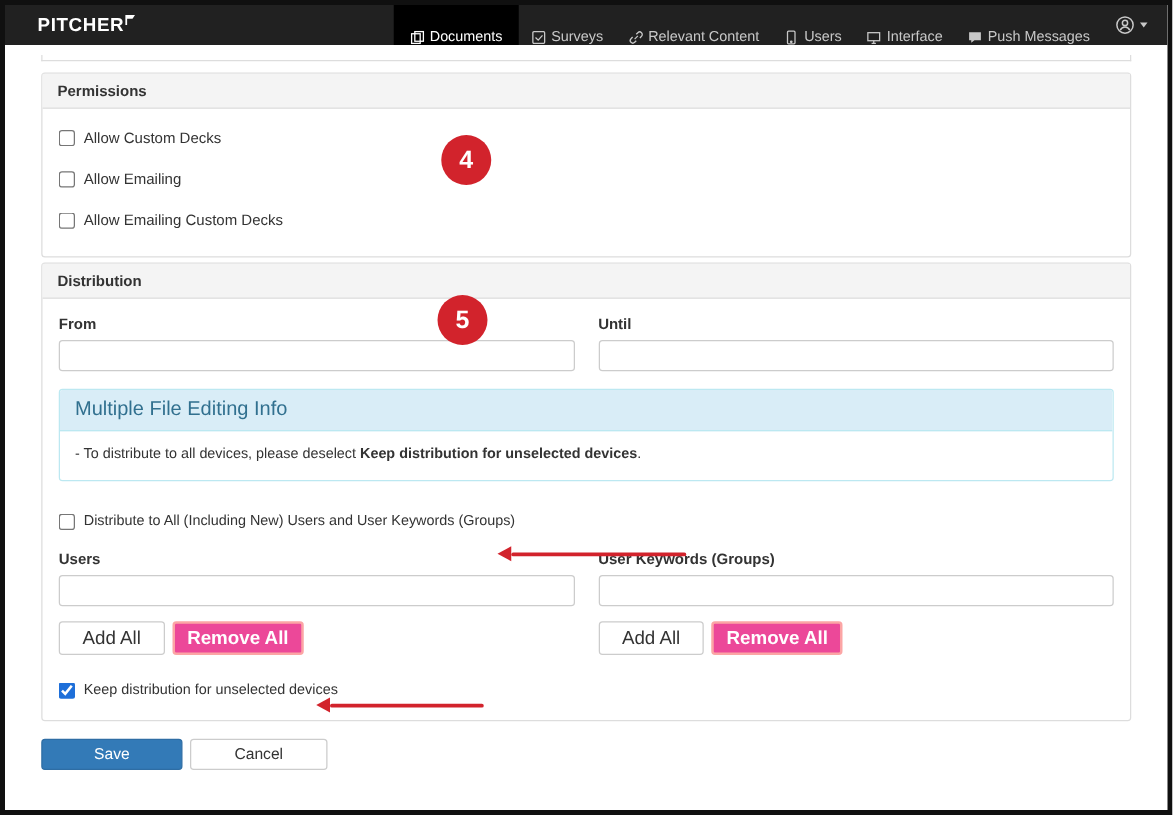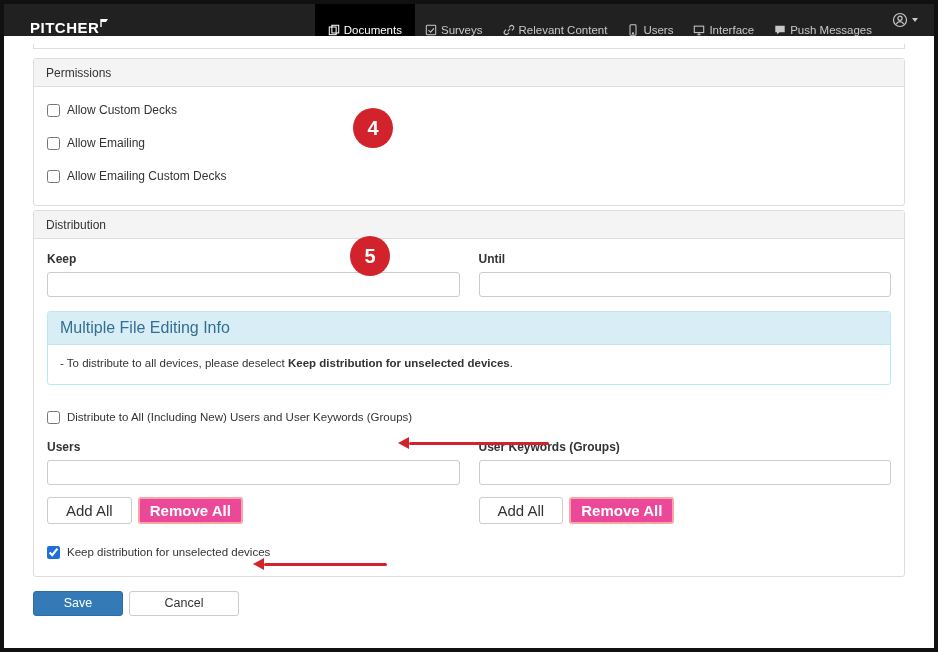--- a/index.html
+++ b/index.html
@@ -1,37 +1,37 @@
 <!DOCTYPE html>
 <html><head>
 <meta charset="utf-8">
 <style>
   * { margin:0; padding:0; box-sizing:border-box; }
   body { font-family:"Liberation Sans", sans-serif; background:#fff; }
   .frame { width:938px; height:652px; border:4px solid #101010; background:#fff; position:relative; overflow:hidden; }
 
   
   .navbar { height:32px; background:#212121; display:flex; align-items:stretch; color:#c8c8c8; }
-  .brand { display:flex; align-items:flex-end; padding-left:26px; color:#fff; font-weight:bold; font-size:15px; letter-spacing:.5px; }
+  .brand { display:flex; align-items:center; padding-left:26px; color:#fff; font-weight:bold; font-size:15px; letter-spacing:.5px; }
   .brand svg { margin-left:1px; margin-bottom:9px; }
   .nav-items { display:flex; margin-left:auto; align-items:stretch; }
   .nav-item { display:flex; align-items:flex-end; gap:4px; padding:0 10px; font-size:11.5px; cursor:pointer; white-space:nowrap; }
   .nav-item.active { background:#000; color:#fff; padding:0 13px; }
   .nav-item svg { stroke:currentColor; fill:none; stroke-width:1.2; }
   .nav-item svg.filled { fill:currentColor; stroke:none; }
   .account { display:flex; align-items:center; gap:4px; padding:0 16px 0 10px; cursor:pointer; }
   .account svg { stroke:currentColor; fill:none; stroke-width:1.2; }
   .caret { width:0; height:0; border-left:3.5px solid transparent; border-right:3.5px solid transparent; border-top:4px solid #c8c8c8; }
 
   
   .content { padding:0 29px; }
   .cutoff { margin-top:8px; height:5px; border-left:1px solid #ddd; border-right:1px solid #ddd; border-bottom:1px solid #ddd; }
 
   .panel { border:1px solid #ddd; border-radius:3px; background:#fff; }
-  .panel-head { background:#f4f4f4; border-bottom:1px solid #ddd; padding:7px 12px; font-size:12px; color:#333; height:28px; }
+  .panel-head { background:#f4f4f4; border-bottom:1px solid #ddd; padding:7px 12px; font-size:12px; color:#333; height:28px;font-weight:bold; }
   .panel-perms { margin-top:9px; }
   .panel-perms .panel-body { padding:16px 13px 3px; }
   .chk-row { display:flex; align-items:center; gap:7px; margin-bottom:19px; font-size:12px; color:#333; }
   input[type="checkbox"] { width:13px; height:13px; accent-color:#1e6fd9; }
 
   .panel-dist { margin-top:4px; }
   .panel-dist .panel-body { padding:13px 13px 17px; }
   .two-col { display:flex; gap:19px; }
   .col { flex:1; min-width:0; }
   .field-label { font-size:12px; font-weight:bold; color:#333; margin-bottom:6px; }
@@ -43,21 +43,21 @@
 
   .dist-all-row { margin-top:26px; display:flex; align-items:center; gap:7px; font-size:11.5px; color:#333; }
   .lists-row { margin-top:16px; }
   .btn-row { display:flex; gap:6px; margin-top:12px; }
   .btn { border-radius:3px; font-size:15px; cursor:pointer; font-family:"Liberation Sans", sans-serif; }
   .btn-add { background:#fff; border:1px solid #ccc; color:#333; padding:3px 18px; }
   .btn-remove { background:#ec4899; border:2px solid #fca5a5; color:#fff; font-weight:bold; padding:3px 10px; }
   .keep-row { margin-top:22px; display:flex; align-items:center; gap:7px; font-size:11.5px; color:#333; }
 
   .footer { display:flex; gap:6px; margin-top:14px; }
-  .btn-save { background:#337ab7; border:1px solid #2e6da4; color:#fff; width:90px; height:25px; font-size:12.5px; border-radius:3px; cursor:pointer; }
+  .btn-save { background:#337ab7; border:1px solid #2e6da4; color:#fff; width:113px; height:25px; font-size:12.5px; border-radius:3px; cursor:pointer; }
   .btn-cancel { background:#fff; border:1px solid #ccc; color:#333; width:110px; height:25px; font-size:12.5px; border-radius:3px; cursor:pointer; }
 
   
   .num-circle { position:absolute; width:40px; height:40px; border-radius:50%; background:#d2232c; color:#fff; font-size:20px; font-weight:bold; display:flex; align-items:center; justify-content:center; z-index:5; }
   .circle-4 { left:349px; top:104px; }
   .circle-5 { left:346px; top:232px; }
   .arrow { position:absolute; display:flex; align-items:center; z-index:5; }
   .arrow .head { width:0; height:0; border-top:6px solid transparent; border-bottom:6px solid transparent; border-right:11px solid #d2232c; }
   .arrow .shaft { flex:1; height:3px; background:#d2232c; border-radius:2px; }
   .arrow-1 { left:394px; top:433px; width:151px; }
@@ -151,21 +151,21 @@
         </label>
       </div>
     </div>
 
     <div class="panel panel-dist">
       <div class="panel-head">Distribution</div>
       <div class="panel-body">
 
         <div class="two-col">
           <div class="col">
-            <div class="field-label">Keep</div>
+            <div class="field-label">From</div>
             <input class="text-input" type="text" style="">
           </div>
           <div class="col">
             <div class="field-label">Until</div>
             <input class="text-input" type="text" style="">
           </div>
         </div>
 
         <div class="info-box">
           <div class="info-head">Multiple File Editing Info</div>

